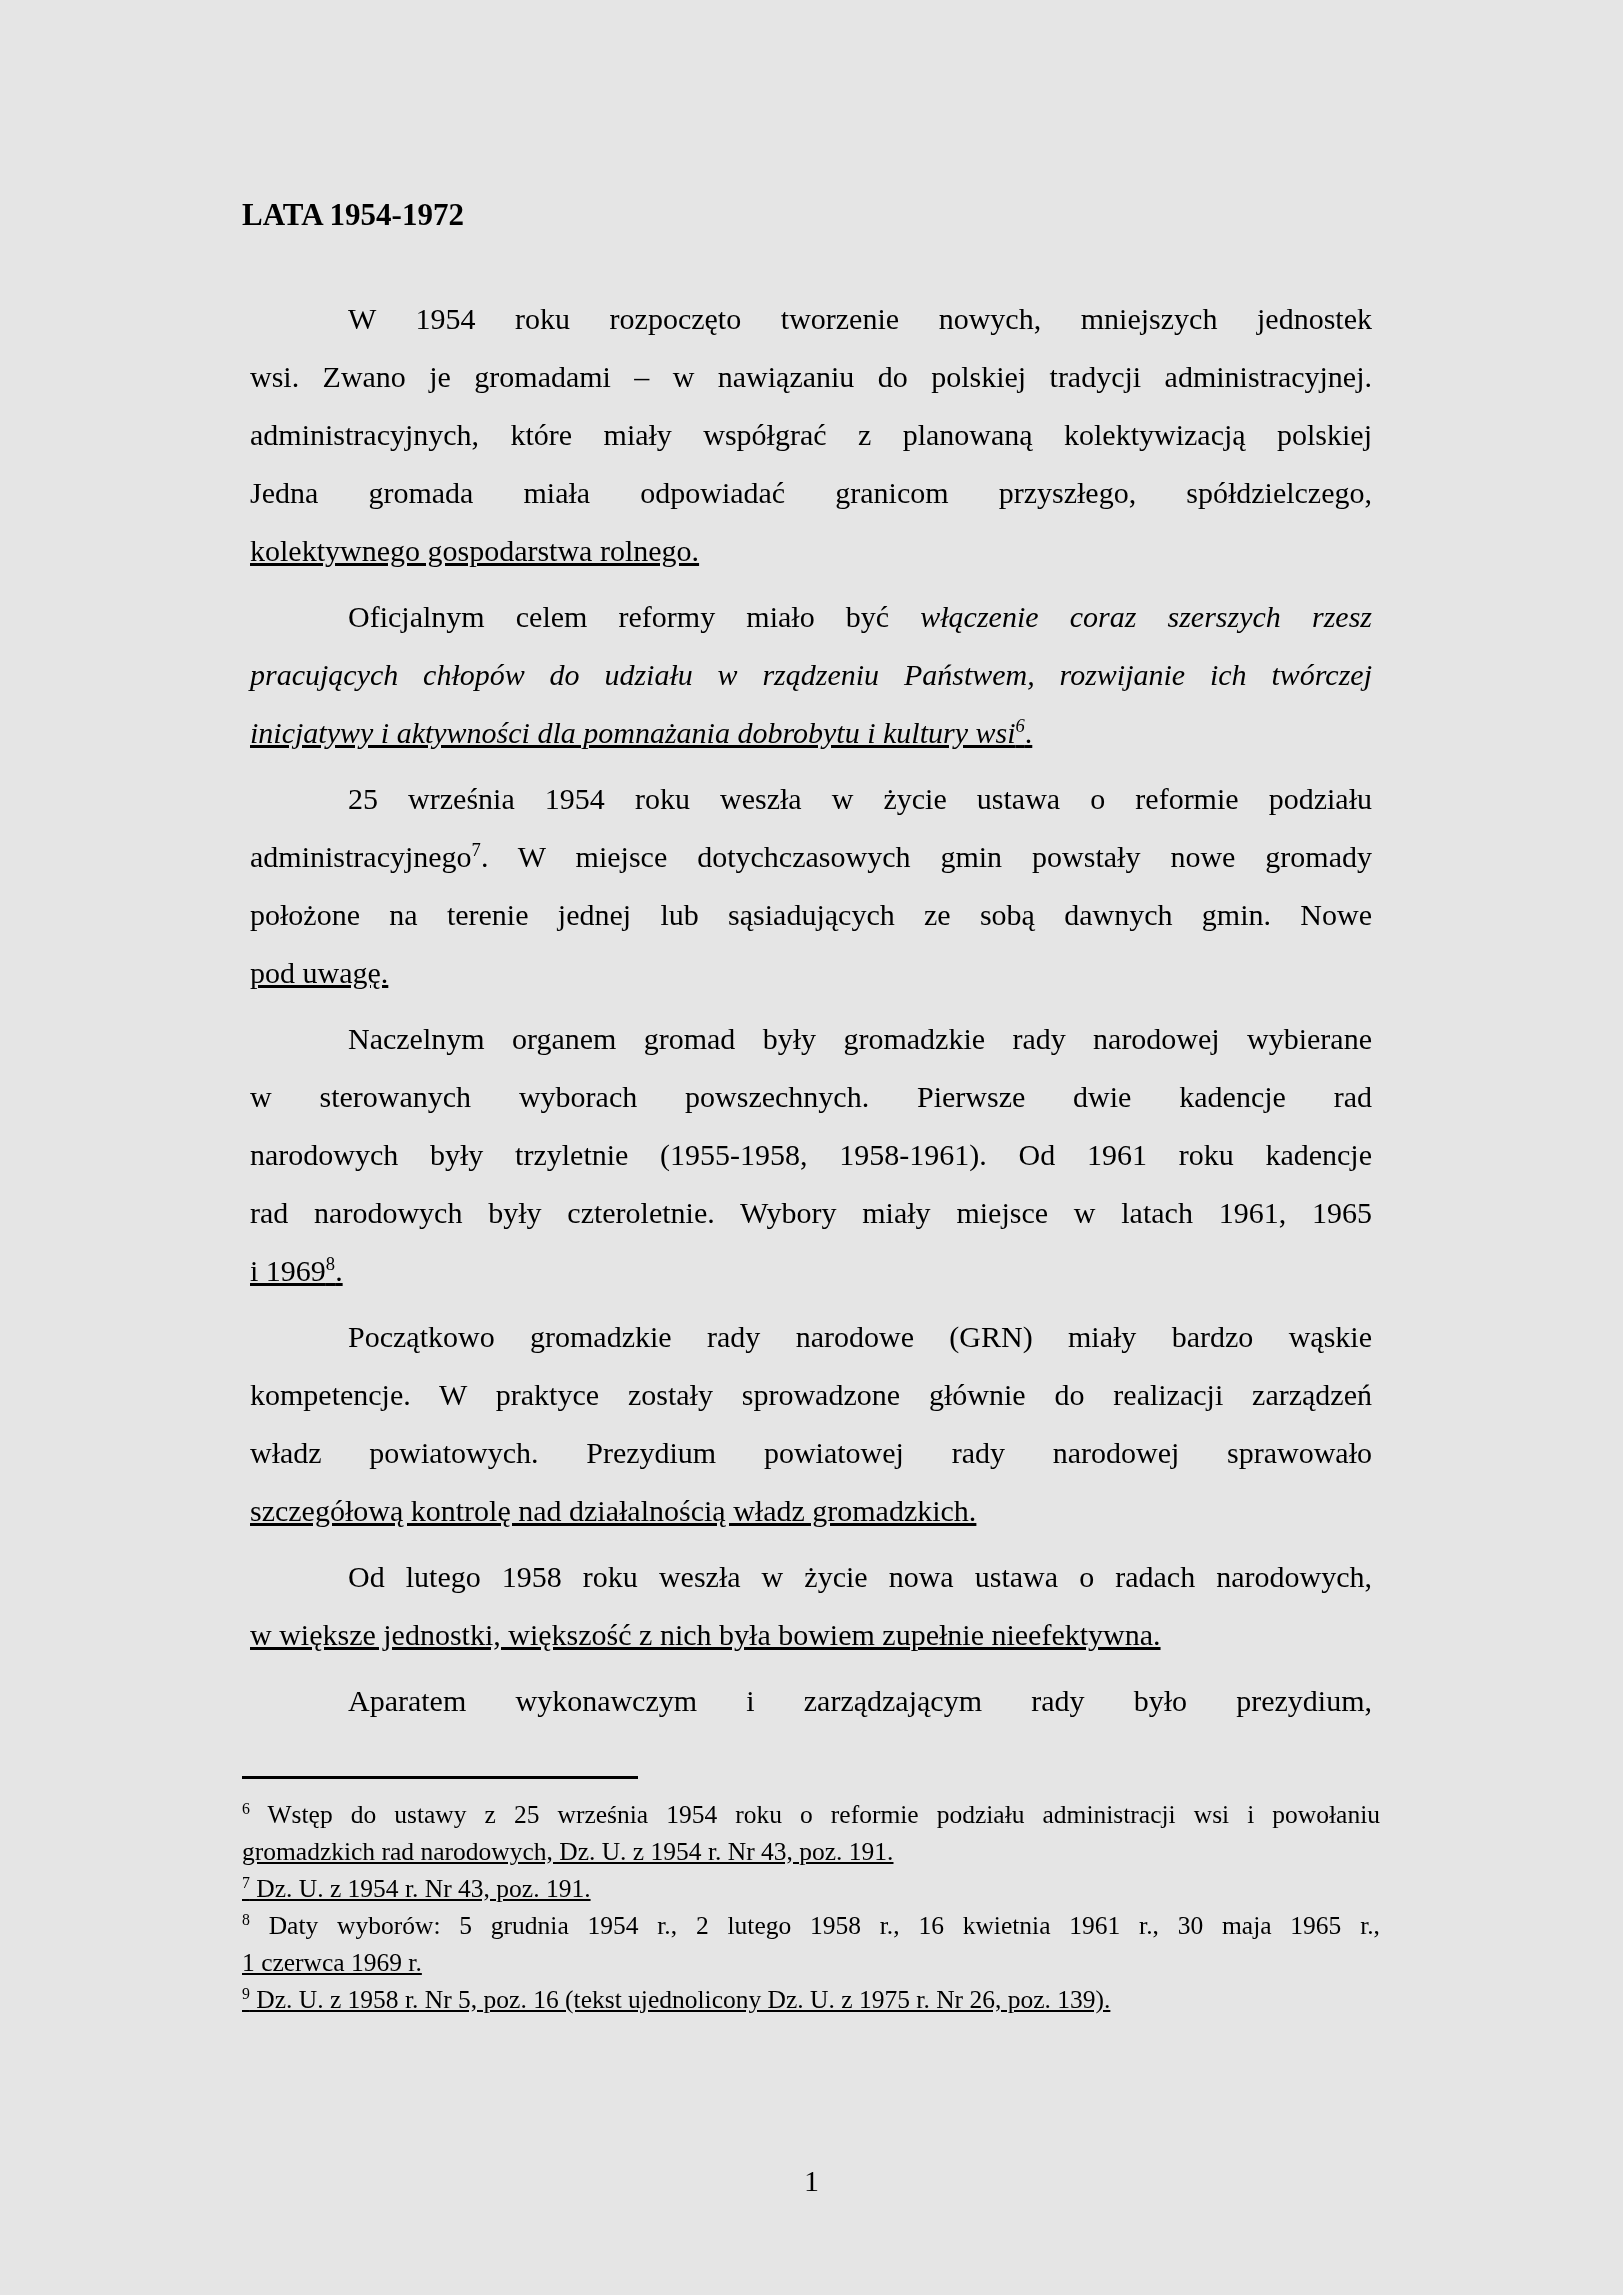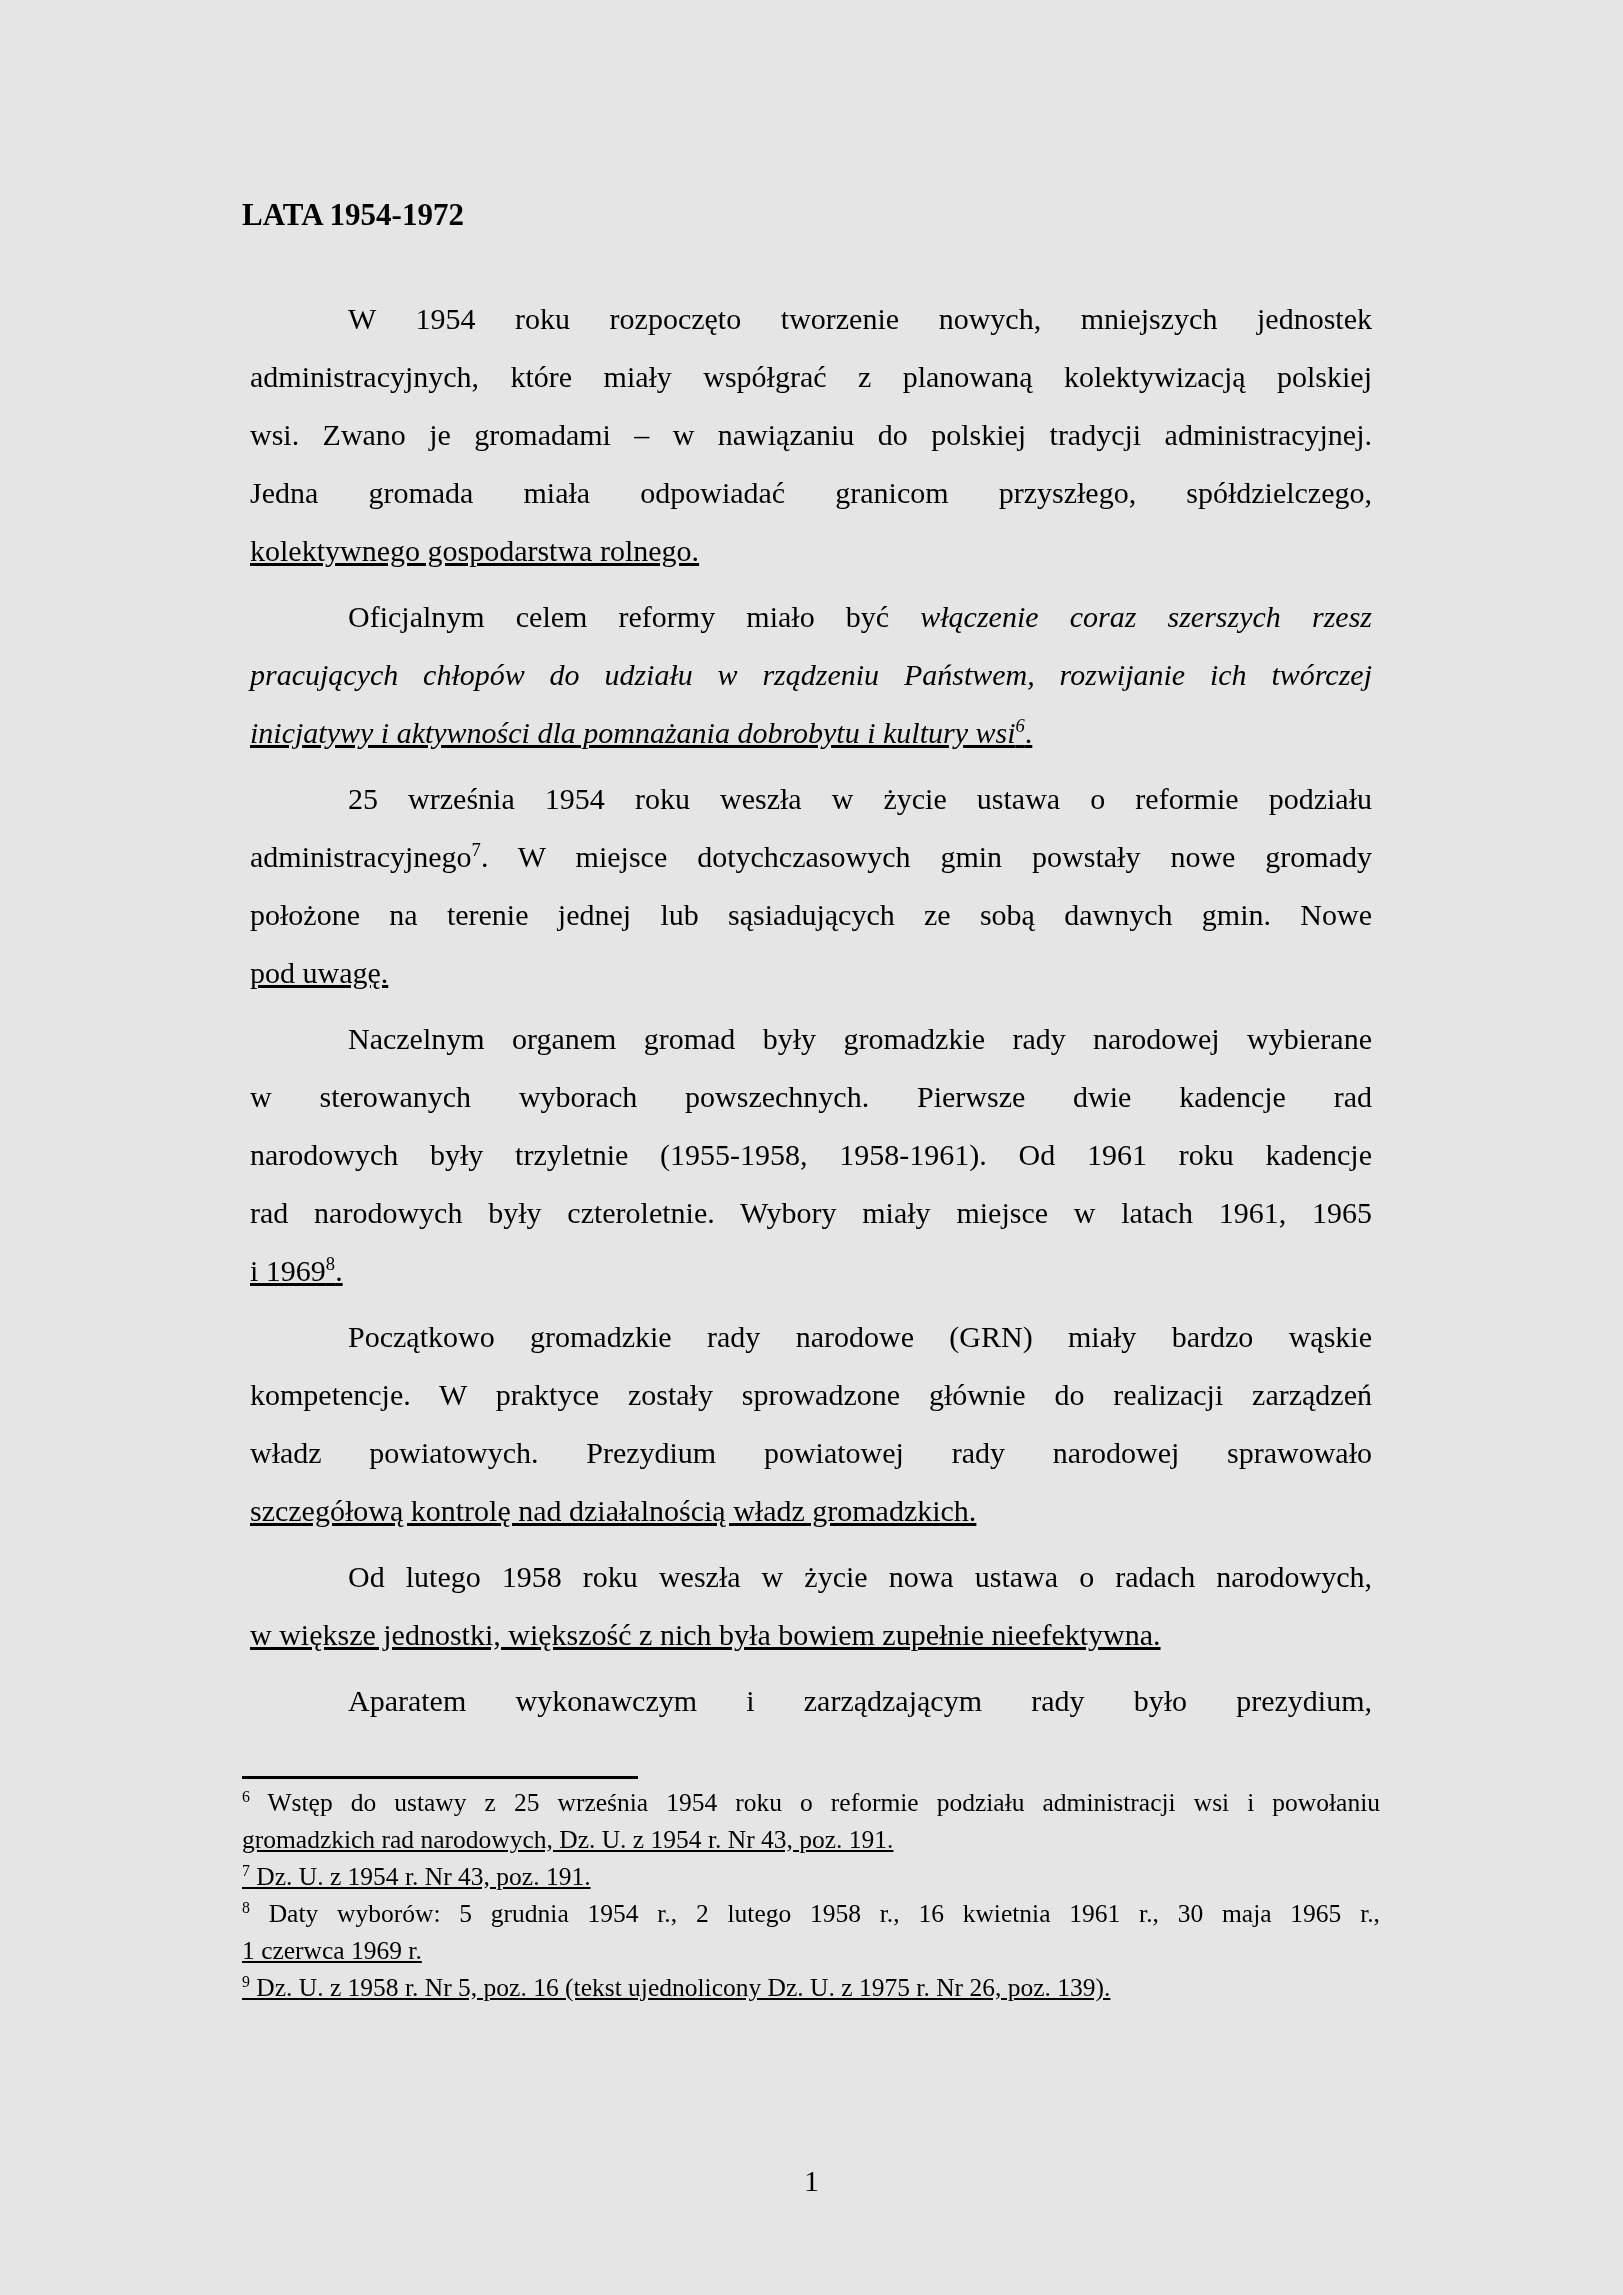--- a/index.html
+++ b/index.html
@@ -42,21 +42,21 @@
     vertical-align: super;
     font-size: 0.62em;
     line-height: 0;
   }
   .fn-sep {
     margin-top: 46px;
     width: 396px;
     height: 0;
     border-top: 3.3px solid #000000;
   }
-  .footnotes { margin-top: 5px; }
+  .footnotes { margin-top: 17px; }
   .footnote { margin: 0; }
   .footnotes .line {
     font-size: 25.5px;
     line-height: 37px;
   }
   .page-number {
     position: absolute;
     top: 2162px;
     left: 0;
     width: 1623px;
@@ -66,22 +66,22 @@
   }
 </style>
 </head>
 <body>
 
 <div class="page">
   <h1 class="title">LATA 1954-1972</h1>
   <div class="content">
       <div class="para">
         <div class="line first"><span>W 1954 roku rozpoczęto tworzenie nowych, mniejszych jednostek</span></div>
+        <div class="line"><span>wsi. Zwano je gromadami – w nawiązaniu do polskiej tradycji administracyjnej.</span></div>
         <div class="line"><span>administracyjnych, które miały współgrać z planowaną kolektywizacją polskiej</span></div>
-        <div class="line"><span>wsi. Zwano je gromadami – w nawiązaniu do polskiej tradycji administracyjnej.</span></div>
         <div class="line"><span>Jedna gromada miała odpowiadać granicom przyszłego, spółdzielczego,</span></div>
         <div class="line last"><span>kolektywnego gospodarstwa rolnego.</span></div>
       </div>
       <div class="para">
         <div class="line first"><span>Oficjalnym celem reformy miało być </span><span class="it">włączenie coraz szerszych rzesz</span></div>
         <div class="line"><span class="it">pracujących chłopów do udziału w rządzeniu Państwem, rozwijanie ich twórczej</span></div>
         <div class="line last"><span class="it">inicjatywy i aktywności dla pomnażania dobrobytu i kultury wsi</span><span class="it sup">6</span><span>.</span></div>
       </div>
       <div class="para">
         <div class="line first"><span>25 września 1954 roku weszła w życie ustawa o reformie podziału</span></div>

